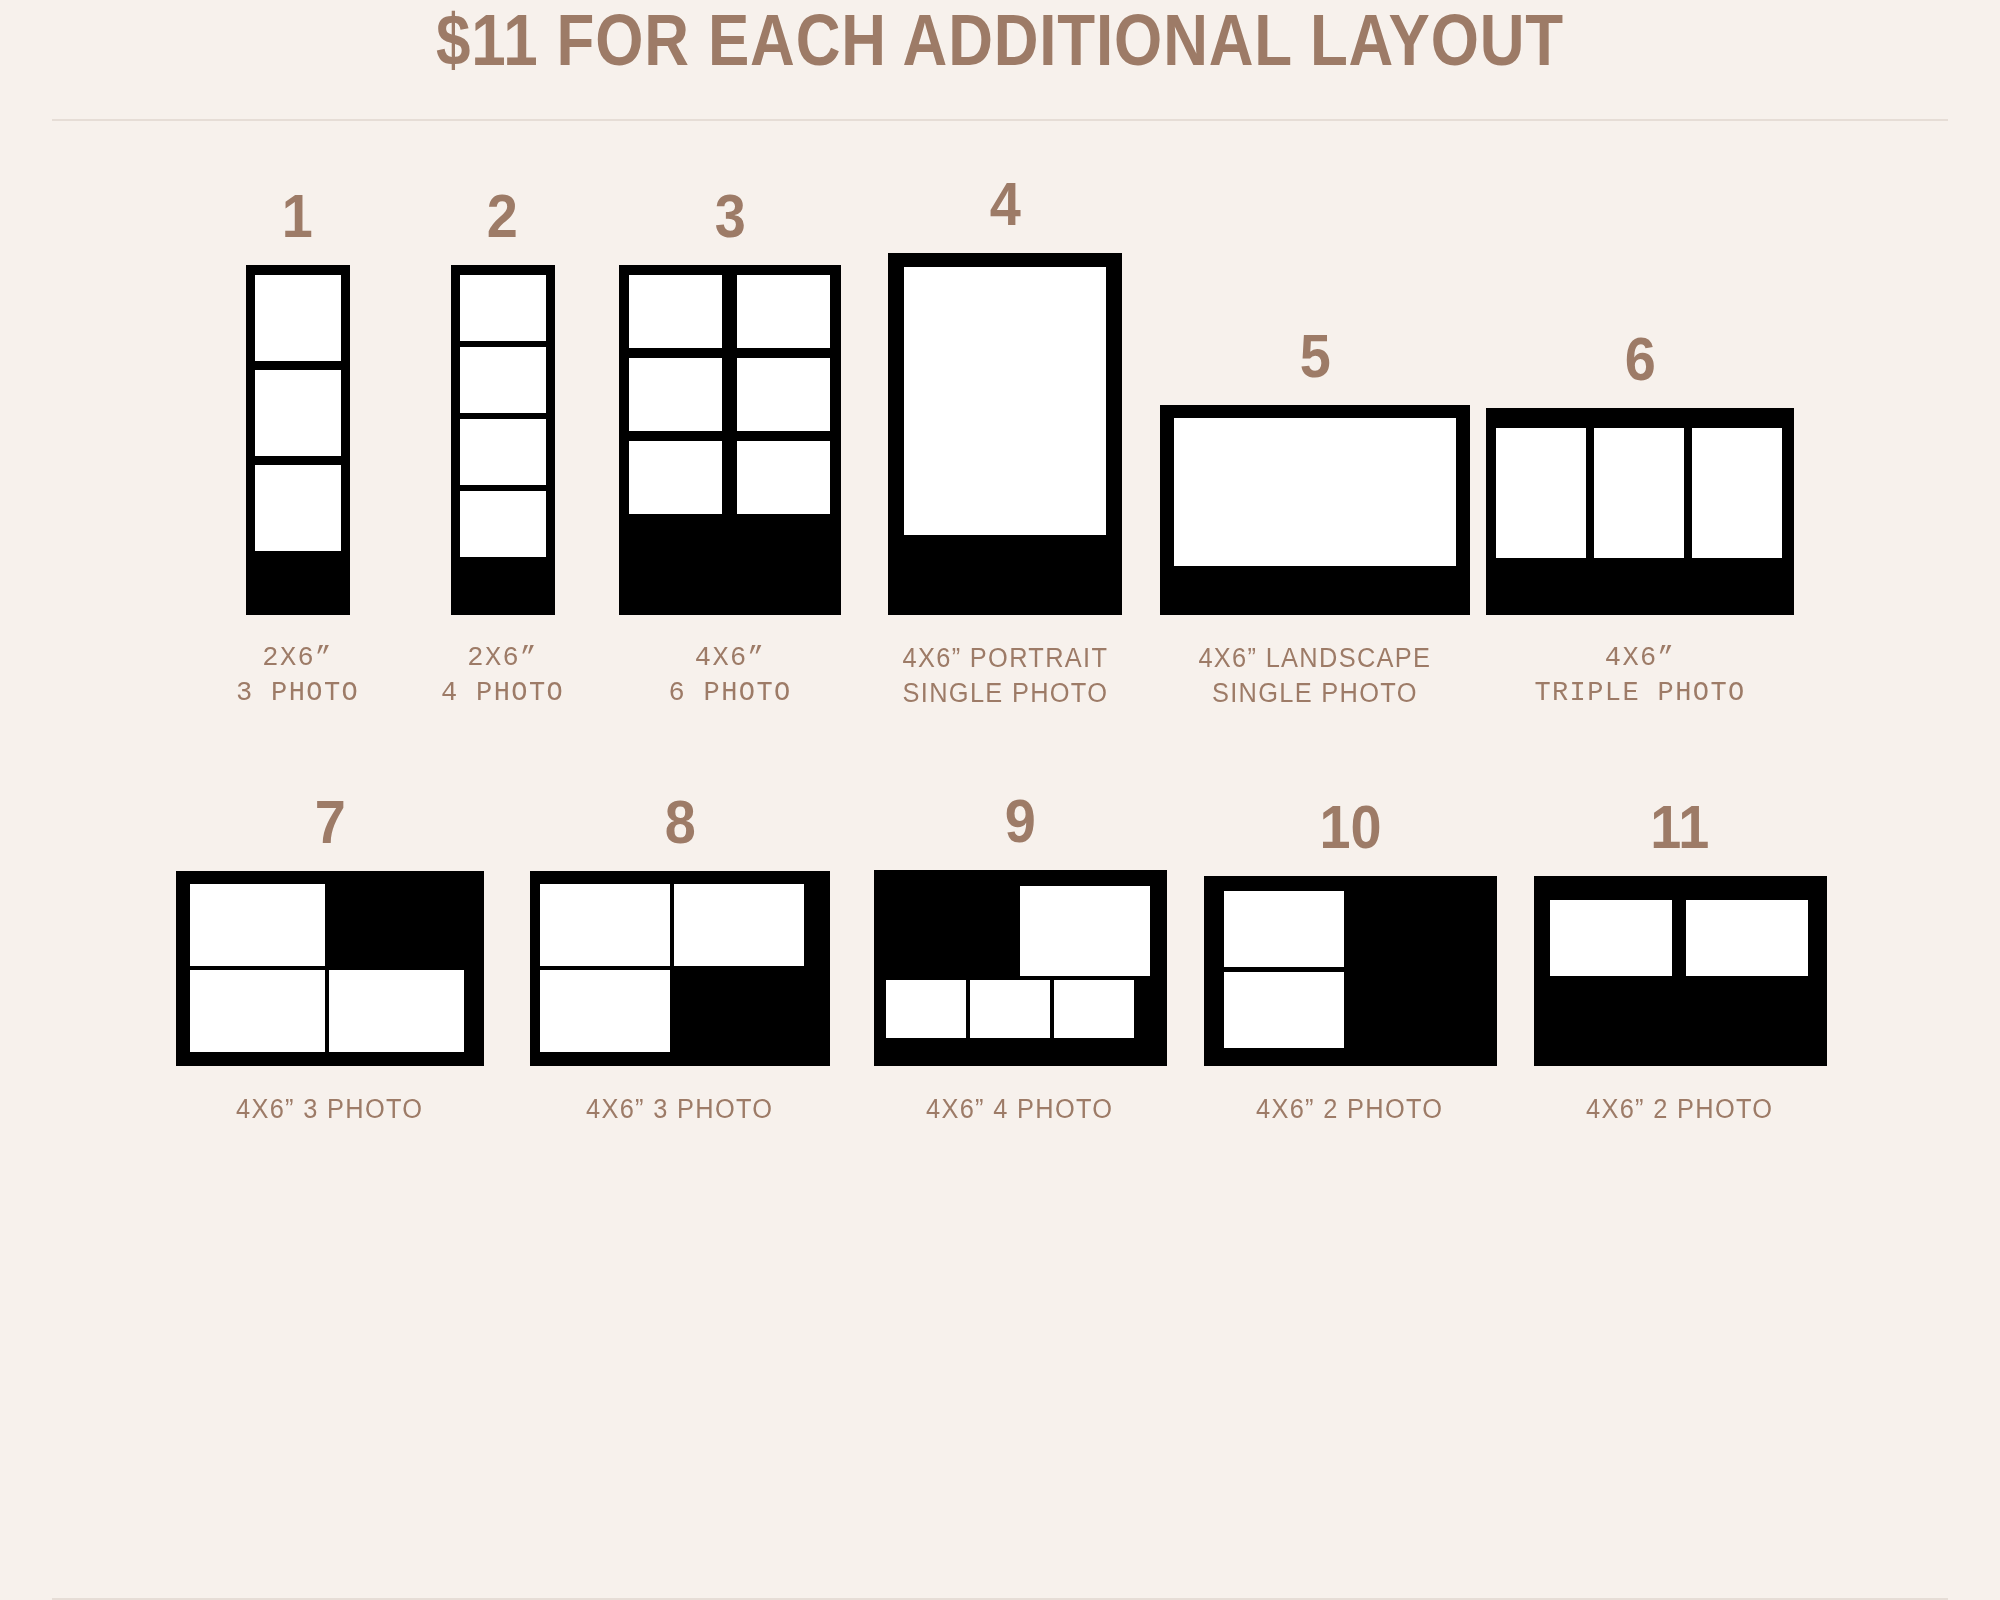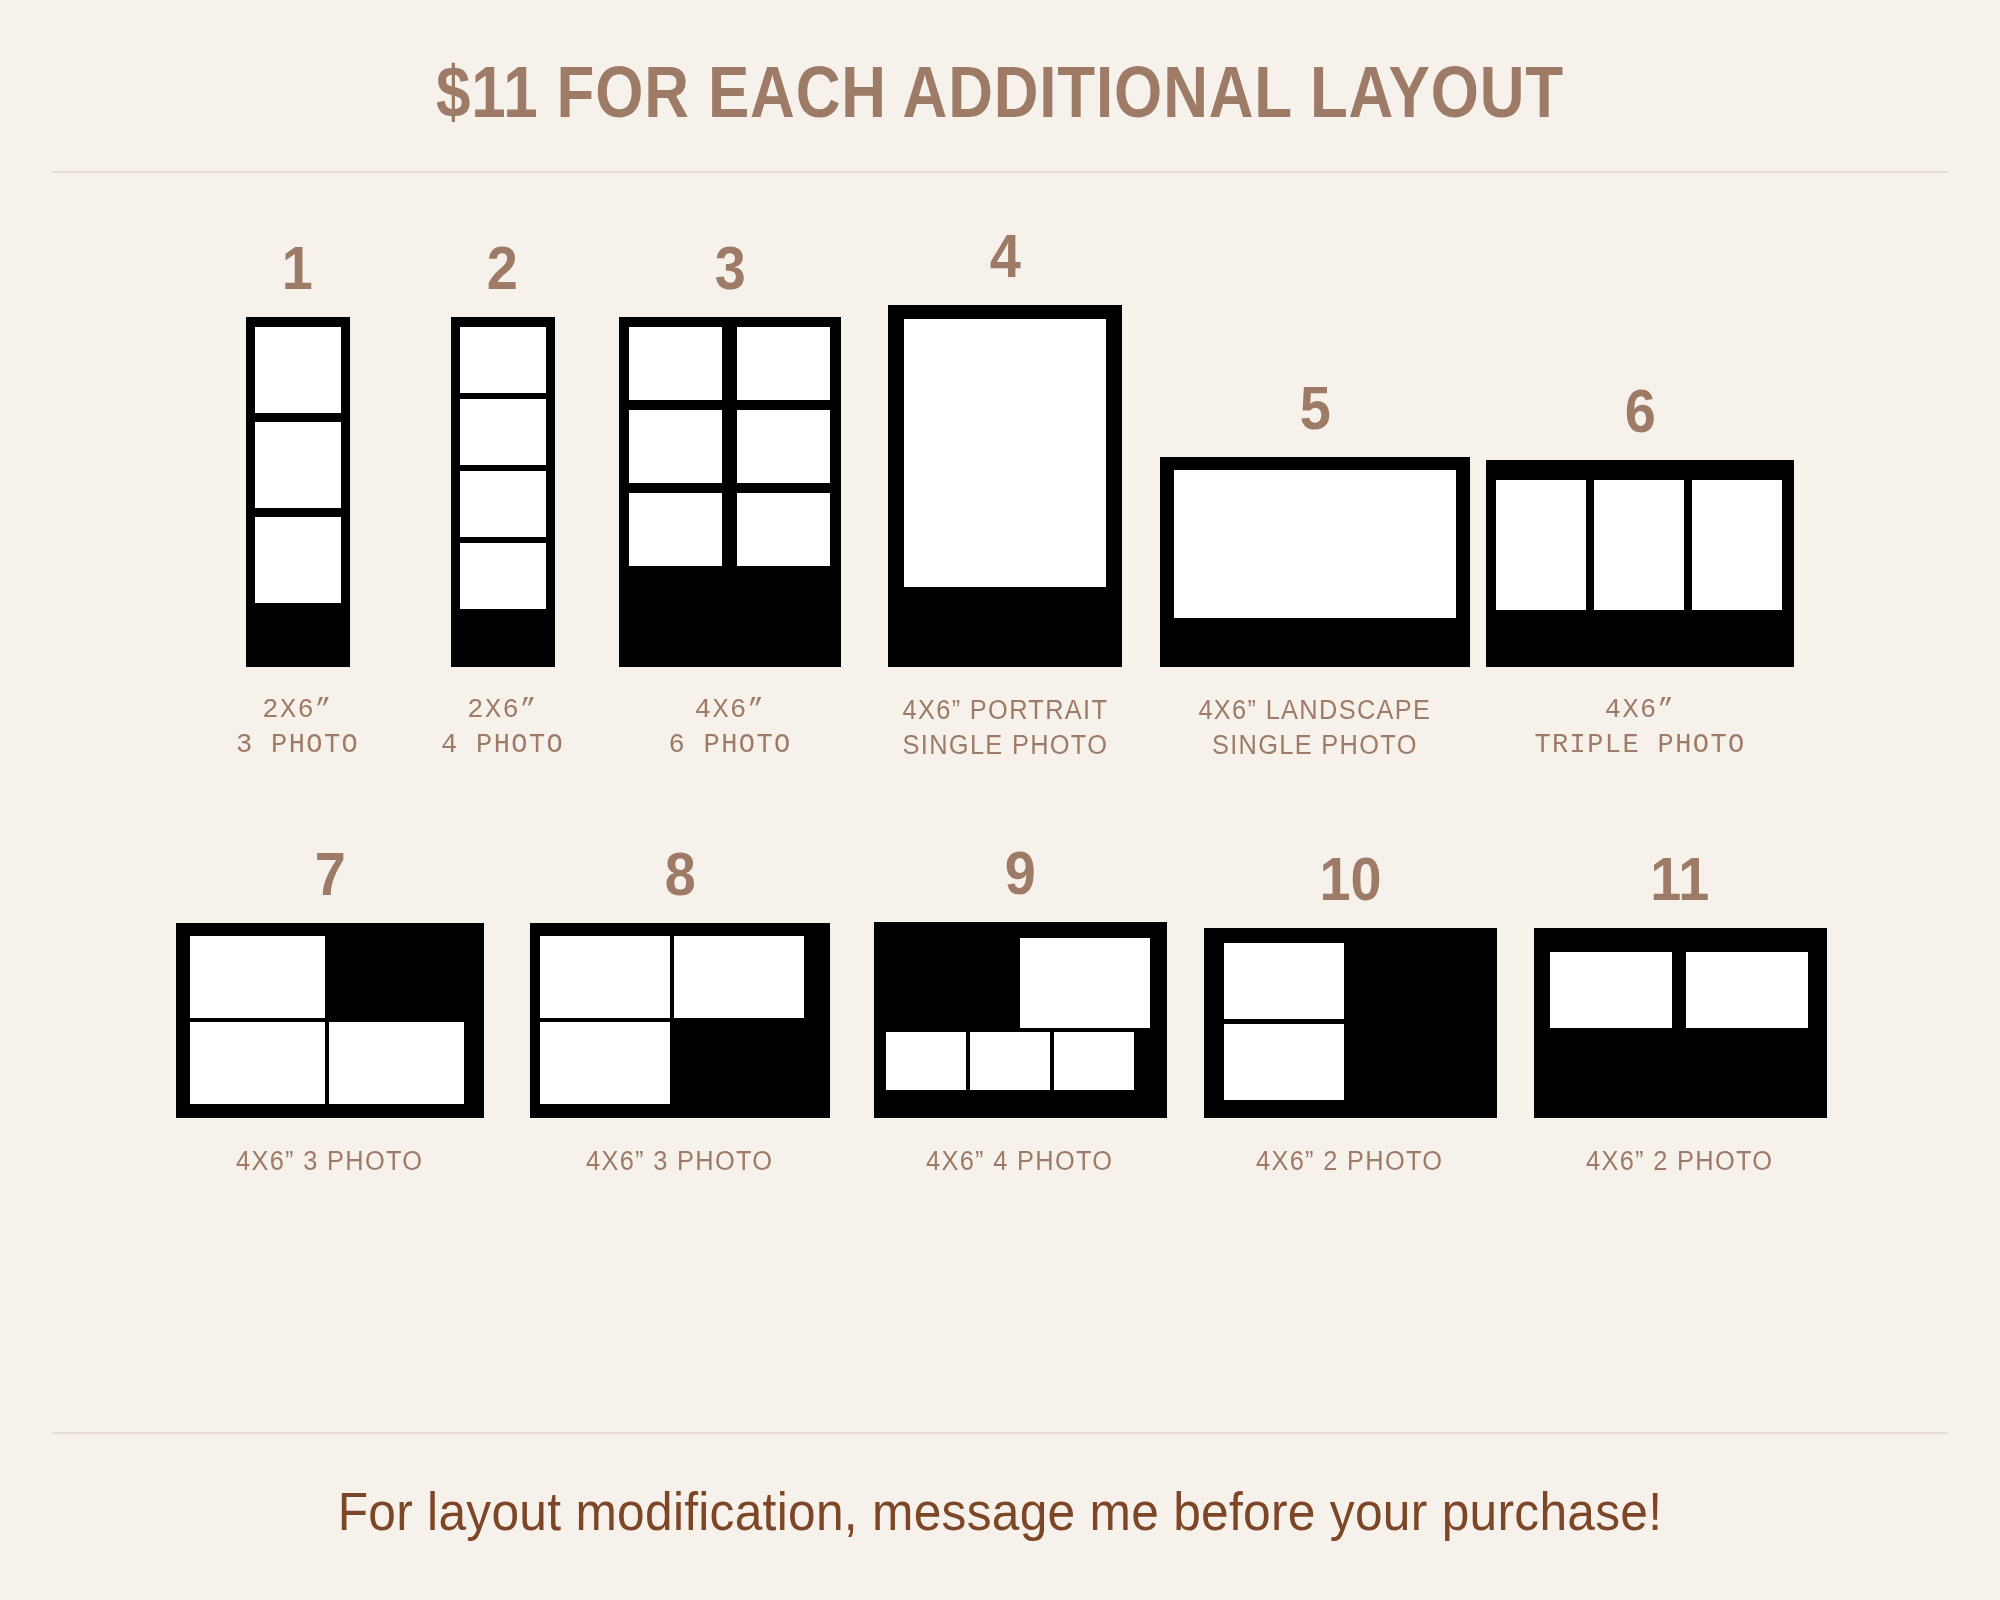--- a/index.html
+++ b/index.html
@@ -16,21 +16,20 @@
     width: 2000px;
     height: 1600px;
     position: relative;
     display: flex;
     flex-direction: column;
     background: #f7f1ec;
   }
 
   
   .header {
-    padding-top: 52px;
     text-align: center;
   }
 
   .title {
     font-family: "Liberation Sans Narrow", "Liberation Sans", sans-serif;
     font-weight: bold;
     font-size: 72px;
     letter-spacing: 1px;
     color: #9d7b67;
     transform: scaleX(0.86);
@@ -286,17 +285,14 @@
             <div class="ph" style="left:152px;top:24px;width:122px;height:76px;"></div>
           </div>
         </div>
         <div class="caption narrow">4X6” 2 PHOTO</div>
       </div>
 
     </div>
   </div>
 
   <div class="rule-bottom"></div>
-  <div class="footer">
-    <div class="footer-text">For layout modification, message me before your purchase!</div>
-  </div>
 
 </div>
 
 </body></html>

